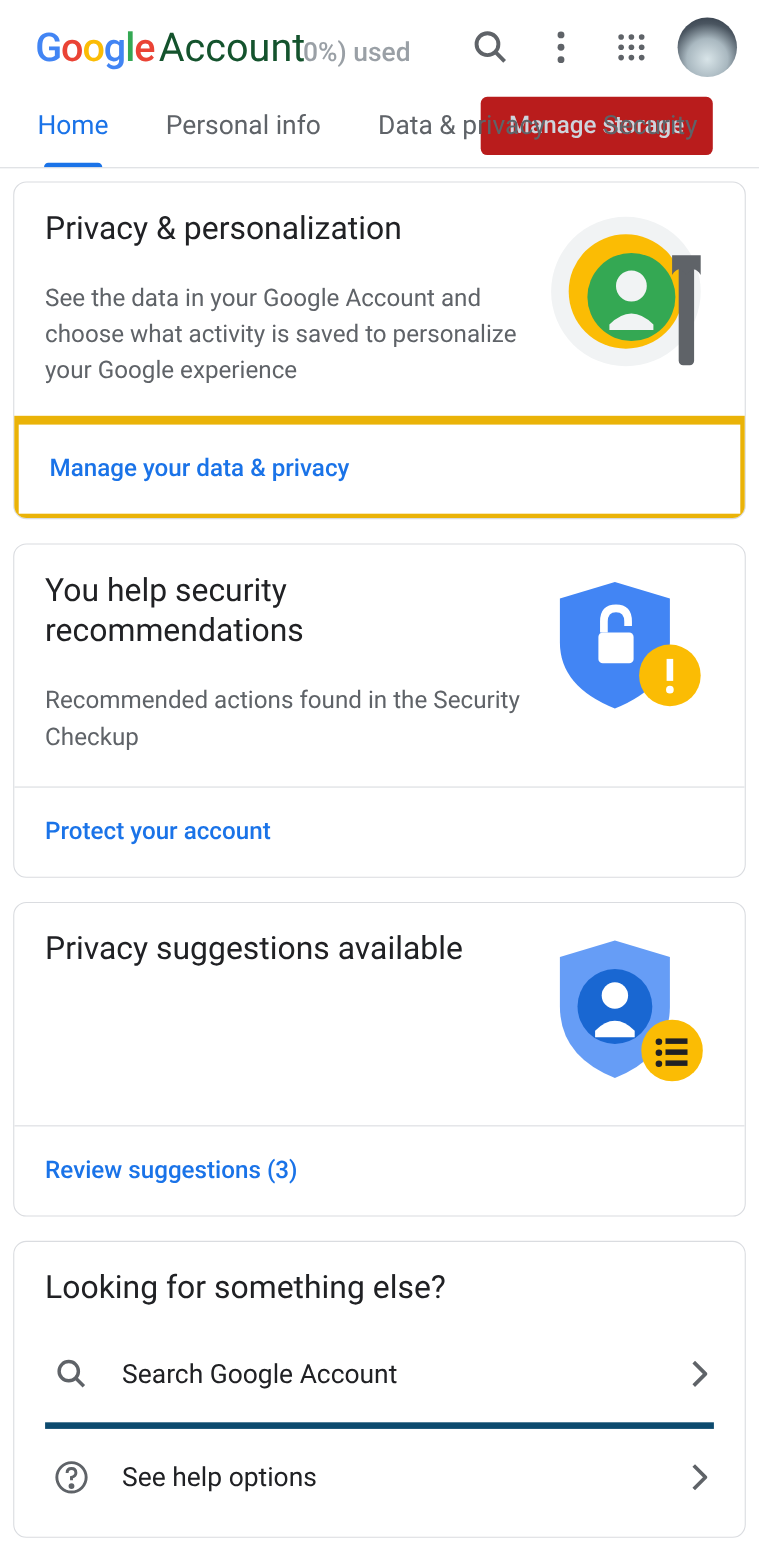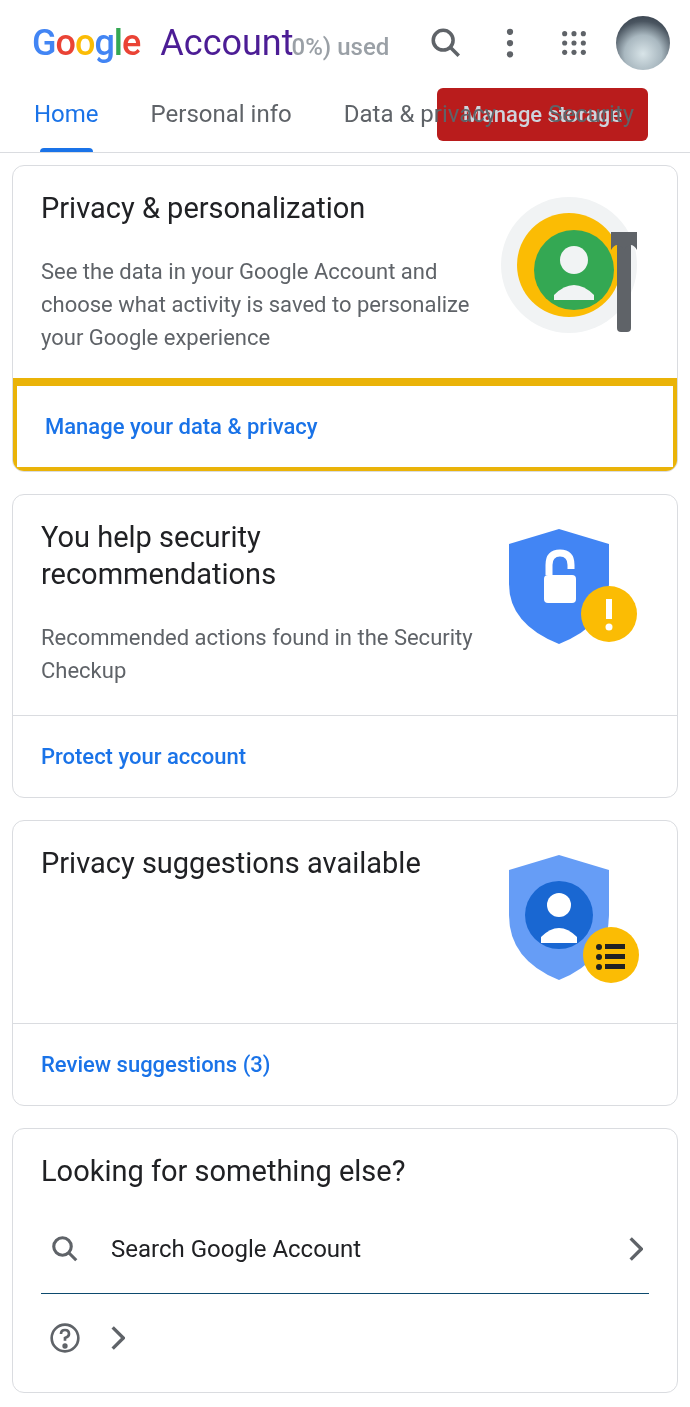--- a/index.html
+++ b/index.html
@@ -22,21 +22,21 @@
     font-weight: 500;
     flex: 1;
   }
   .logo .goo { letter-spacing: -1px; }
   .g1 { color: #4285F4; }
   .o1 { color: #EA4335; }
   .o2 { color: #FBBC05; }
   .g2 { color: #4285F4; }
   .l1 { color: #34A853; }
   .e1 { color: #EA4335; }
-  .account-text { color: #4c1d95; font-weight: 400; margin-left: 20px; }
+  .account-text { color: #14532d; font-weight: 400; margin-left: 4px; }
   .storage-used { color: #9aa0a6; font-size: 24px; margin-left: -2px; position: relative; z-index: -1;}
   .icon-btn {
     width: 44px; height: 44px;
     display: flex; align-items: center; justify-content: center;
     color: #5f6368;
     border-radius: 50%;
     cursor: pointer;
   }
   .avatar {
     width: 54px; height: 54px;
@@ -127,21 +127,21 @@
     border: 8px solid #eab308;
     margin: -4px;
     position: relative;
     z-index: 2;
   }
   .list-row {
     display: flex;
     align-items: center;
     gap: 28px;
     padding: 26px 6px;
-    border-bottom: 1px solid #0c4a6e;
+    border-bottom: 6px solid #0c4a6e;
     cursor: pointer;
   }
   .list-row:last-child { border-bottom: none; }
   .list-icon {
     width: 36px; height: 36px;
     display:flex; align-items:center; justify-content:center;
     color:#5f6368;
   }
   .list-label {
     flex: 1;
@@ -288,20 +288,21 @@
         </div>
 
         <div class="list-row">
           <div class="list-icon">
             <svg width="32" height="32" viewBox="0 0 24 24" fill="none" stroke="currentColor" stroke-width="2">
                 <circle cx="12" cy="12" r="10"></circle>
                 <path d="M 9 9 Q 9 6 12 6 Q 15 6 15 9 Q 15 11 12 12 L 12 14" stroke-width="2"></path>
                 <circle cx="12" cy="18" r="1" fill="currentColor"></circle>
               </svg>
           </div>
+          <div class="list-label">See help options</div>
           <div class="chevron">
             <svg width="14" height="24" viewBox="0 0 10 18" fill="none" stroke="currentColor" stroke-width="2.5">
                 <path d="M 1 1 L 9 9 L 1 17"></path>
               </svg>
           </div>
         </div>
 
       </div>
     </div>
   </div>

